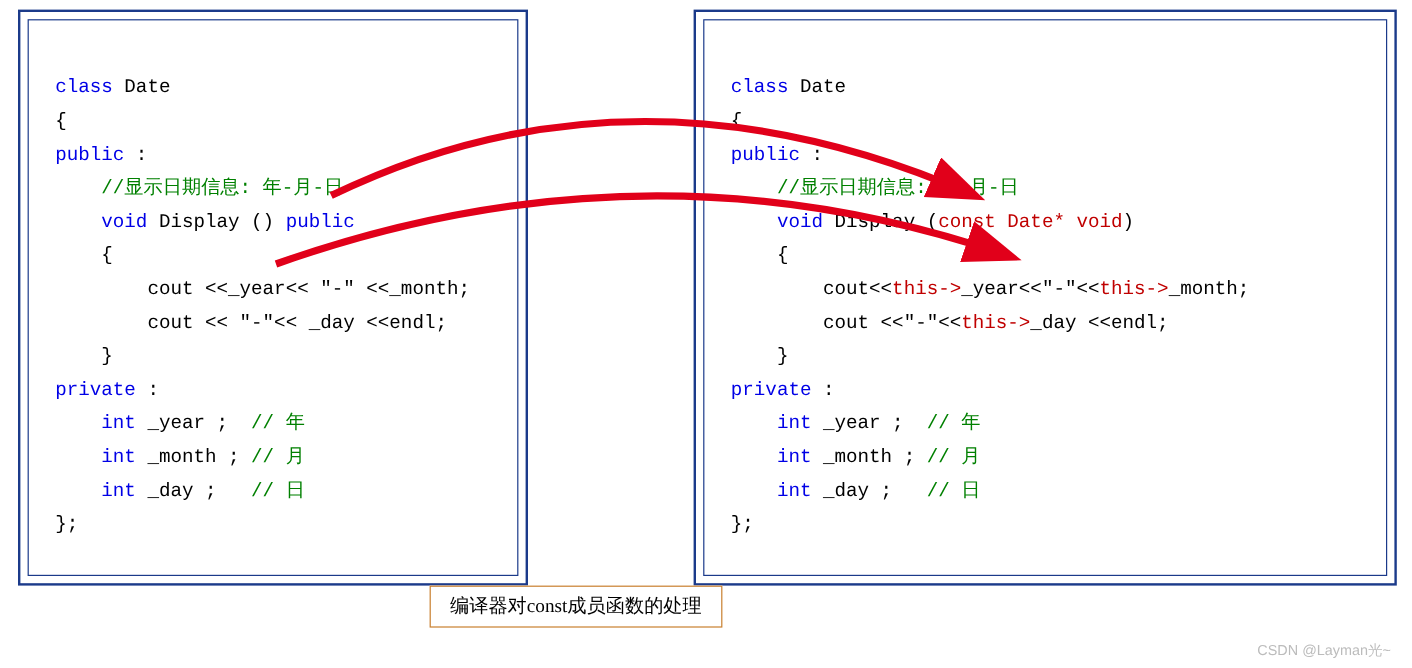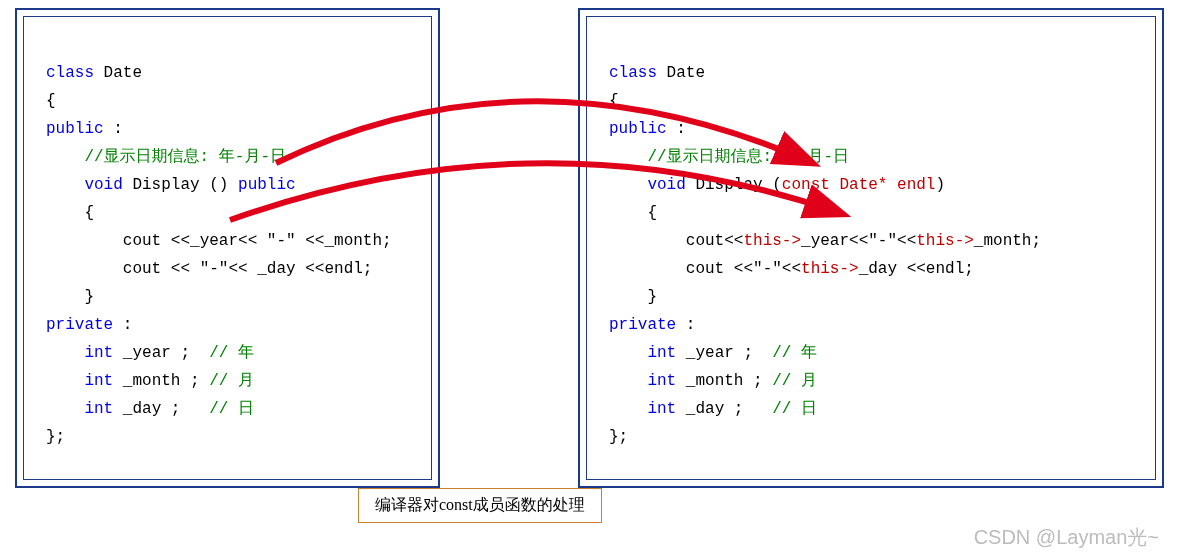--- a/index.html
+++ b/index.html
@@ -42,21 +42,21 @@
     padding: 6px 16px;
     font-family: Liberation Serif, serif;
     font-size: 16px;
     background: #fff;
   }
   .watermark {
     position: absolute;
     right: 18px;
     bottom: 6px;
     color: #bcbcbc;
-    font-size: 20px;
+    font-size: 12px;
     font-family: sans-serif;
   }
   svg.arrows {
     position: absolute;
     left: 0;
     top: 0;
     pointer-events: none;
   }
 </style>
 </head>
@@ -79,21 +79,21 @@
     <span class="kw">int</span><span> _day ;   </span><span class="comm">// 日</span>
 <span>};</span></div>
 </div>
 
 <div class="code-box" style="left:578px; top:8px; width:586px; height:480px;">
   <div class="inner">
 <span class="kw">class</span><span> Date</span>
 <span>{</span>
 <span class="kw">public</span><span> :</span>
     <span class="comm">//显示日期信息: 年-月-日</span>
-    <span class="kw">void</span><span> Display (</span><span class="red">const Date* endl</span><span>)</span>
+    <span class="kw">void</span><span> Display (</span><span class="red">const Date* void</span><span>)</span>
     <span>{</span>
         <span>cout&lt;&lt;</span><span class="red">this-&gt;</span><span>_year&lt;&lt;"-"&lt;&lt;</span><span class="red">this-&gt;</span><span>_month;</span>
         <span>cout &lt;&lt;"-"&lt;&lt;</span><span class="red">this-&gt;</span><span>_day &lt;&lt;endl;</span>
     <span>}</span>
 <span class="kw">private</span><span> :</span>
     <span class="kw">int</span><span> _year ;  </span><span class="comm">// 年</span>
     <span class="kw">int</span><span> _month ; </span><span class="comm">// 月</span>
     <span class="kw">int</span><span> _day ;   </span><span class="comm">// 日</span>
 <span>};</span></div>
 </div>

